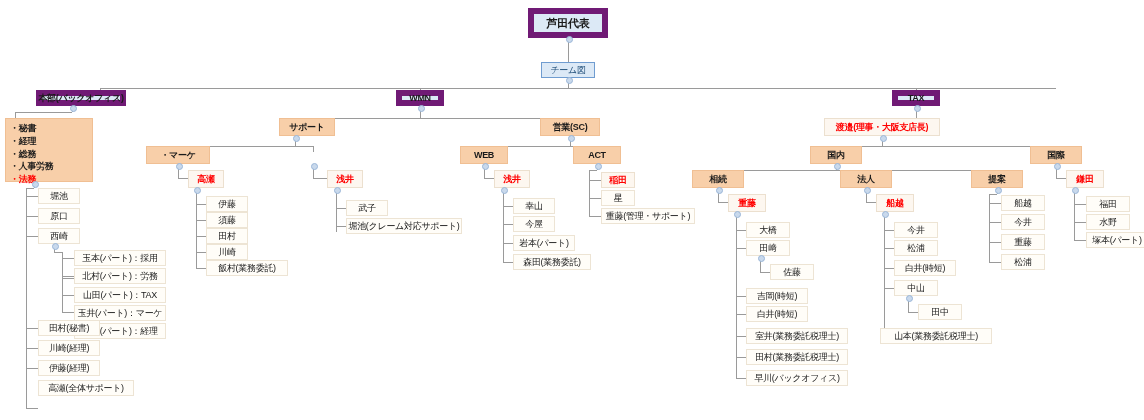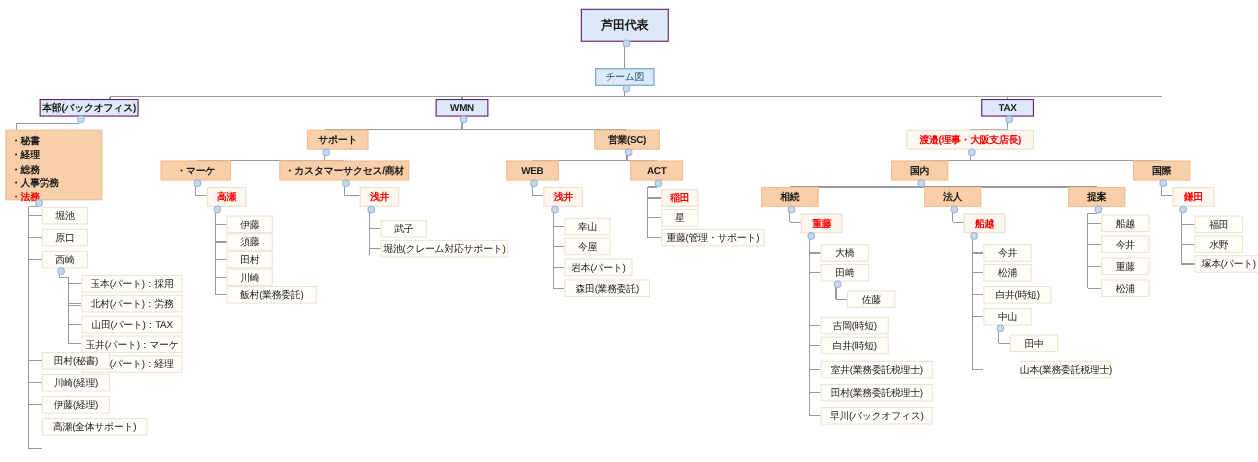--- a/index.html
+++ b/index.html
@@ -27,21 +27,21 @@
     align-items:center;
     justify-content:center;
     text-align:center;
     white-space:nowrap;
     line-height:1.15;
     letter-spacing:-0.3px;
   }
   
   .lvl-blue{
     background:#dce9f6;
-    border:1px solid #701a75;
+    border:6px solid #701a75;
     color:#1a1a1a;
     font-weight:bold;
     font-size:11px;
   }
   .lvl-blue-sm{
     background:#dce9f6;
     border:1px solid #6f9cd0;
     color:#1f4e79;
     font-weight:normal;
     font-size:9px;
@@ -294,21 +294,20 @@
 
   <div class="node lvl-lead" style="left:188px;top:170px;width:36px;height:18px;">高瀬</div>
   <div class="handle" style="left:194px;top:187px;"></div>
 
   <div class="node lvl-member" style="left:206px;top:196px;width:42px;height:16px;">伊藤</div>
   <div class="node lvl-member" style="left:206px;top:212px;width:42px;height:16px;">須藤</div>
   <div class="node lvl-member" style="left:206px;top:228px;width:42px;height:16px;">田村</div>
   <div class="node lvl-member" style="left:206px;top:244px;width:42px;height:16px;">川崎</div>
   <div class="node lvl-member" style="left:206px;top:260px;width:82px;height:16px;">飯村(業務委託)</div>
 
-  <div class="node lvl-orange" style="left:254px;top:146px;width:118px;height:18px;">・カスタマーサクセス/商材</div>
   <div class="handle" style="left:311px;top:163px;"></div>
 
   <div class="node lvl-lead" style="left:327px;top:170px;width:36px;height:18px;">浅井</div>
   <div class="handle" style="left:334px;top:187px;"></div>
 
   <div class="node lvl-member" style="left:346px;top:200px;width:42px;height:16px;">武子</div>
   <div class="node lvl-member" style="left:346px;top:218px;width:116px;height:16px;">堀池(クレーム対応サポート)</div>
 
   <div class="node lvl-orange" style="left:540px;top:118px;width:60px;height:18px;">営業(SC)</div>
   <div class="handle" style="left:568px;top:135px;"></div>
@@ -366,21 +365,21 @@
   <div class="handle" style="left:882px;top:211px;"></div>
 
   <div class="node lvl-member" style="left:894px;top:222px;width:44px;height:16px;">今井</div>
   <div class="node lvl-member" style="left:894px;top:240px;width:44px;height:16px;">松浦</div>
   <div class="node lvl-member" style="left:894px;top:260px;width:62px;height:16px;">白井(時短)</div>
   <div class="node lvl-member" style="left:894px;top:280px;width:44px;height:16px;">中山</div>
   <div class="handle" style="left:906px;top:295px;"></div>
 
   <div class="node lvl-member" style="left:918px;top:304px;width:44px;height:16px;">田中</div>
 
-  <div class="node lvl-member" style="left:928px;top:328px;width:82px;height:16px;">山本(業務委託税理士)</div>
+  <div class="node lvl-member" style="left:880px;top:328px;width:112px;height:16px;">山本(業務委託税理士)</div>
 
   <div class="node lvl-orange" style="left:971px;top:170px;width:52px;height:18px;">提案</div>
   <div class="handle" style="left:995px;top:187px;"></div>
 
   <div class="node lvl-member" style="left:1001px;top:195px;width:44px;height:16px;">船越</div>
   <div class="node lvl-member" style="left:1001px;top:214px;width:44px;height:16px;">今井</div>
   <div class="node lvl-member" style="left:1001px;top:234px;width:44px;height:16px;">重藤</div>
   <div class="node lvl-member" style="left:1001px;top:254px;width:44px;height:16px;">松浦</div>
 
   <div class="node lvl-lead" style="left:1066px;top:170px;width:38px;height:18px;">鎌田</div>

